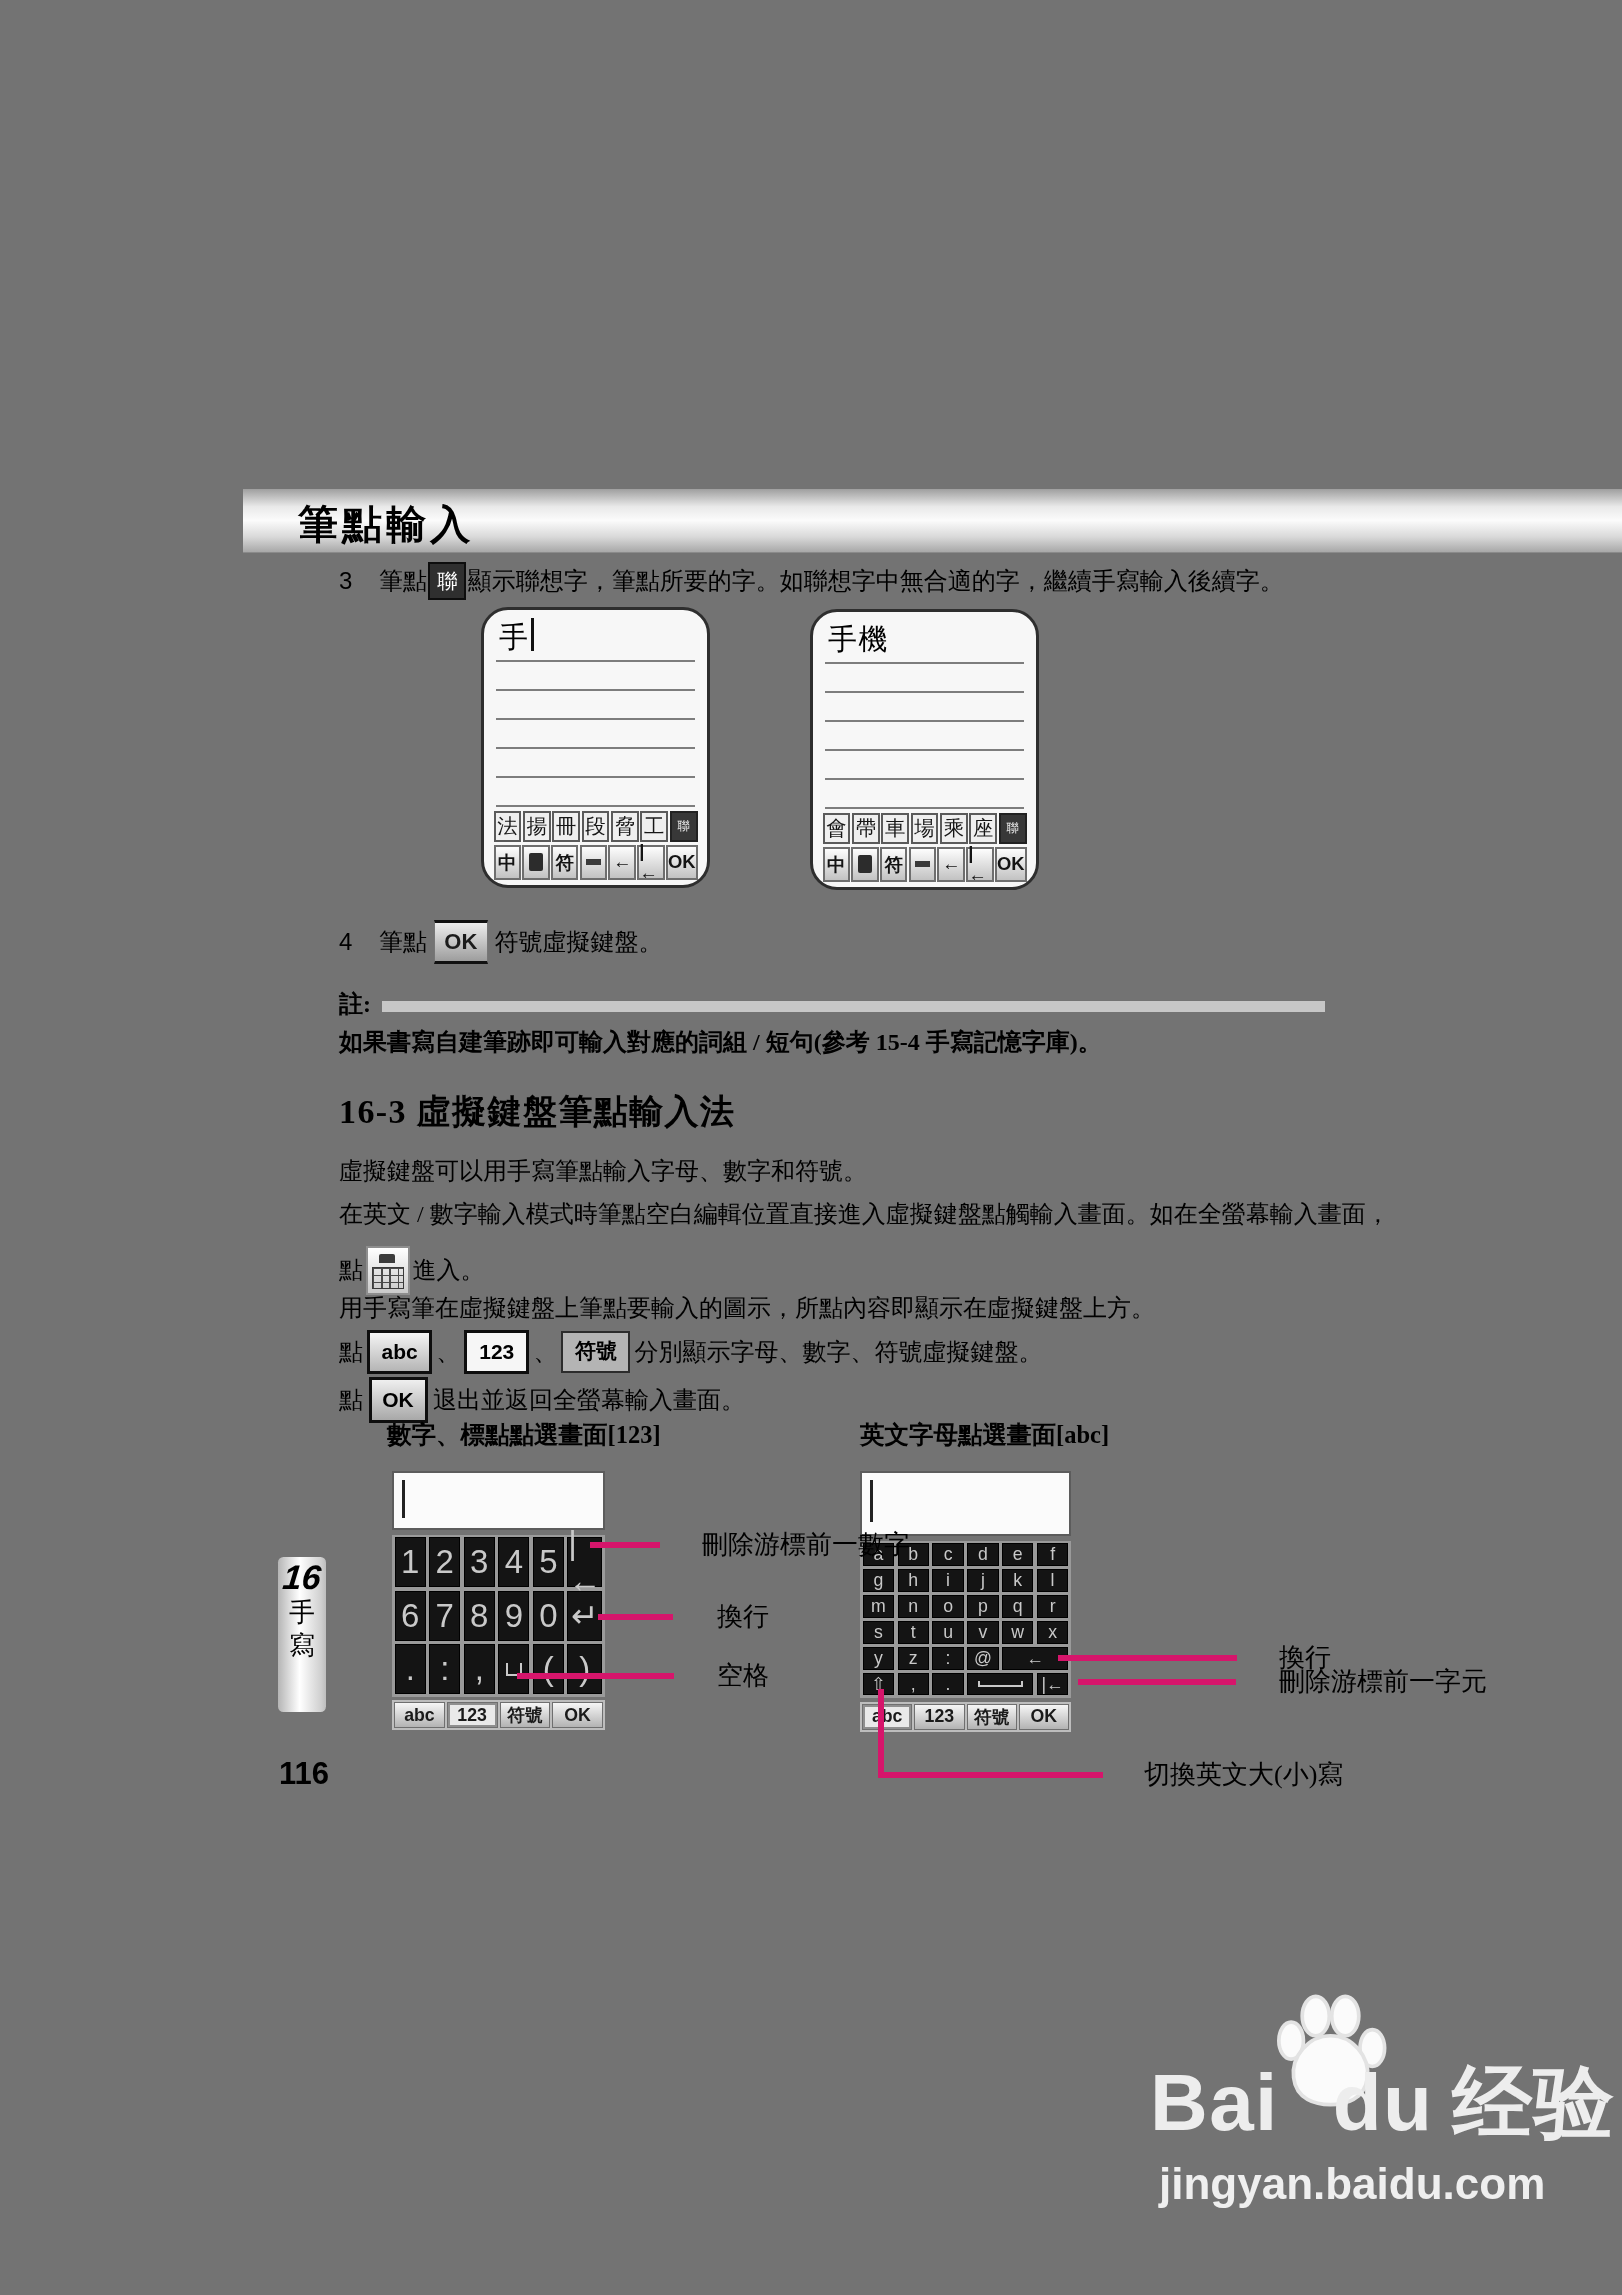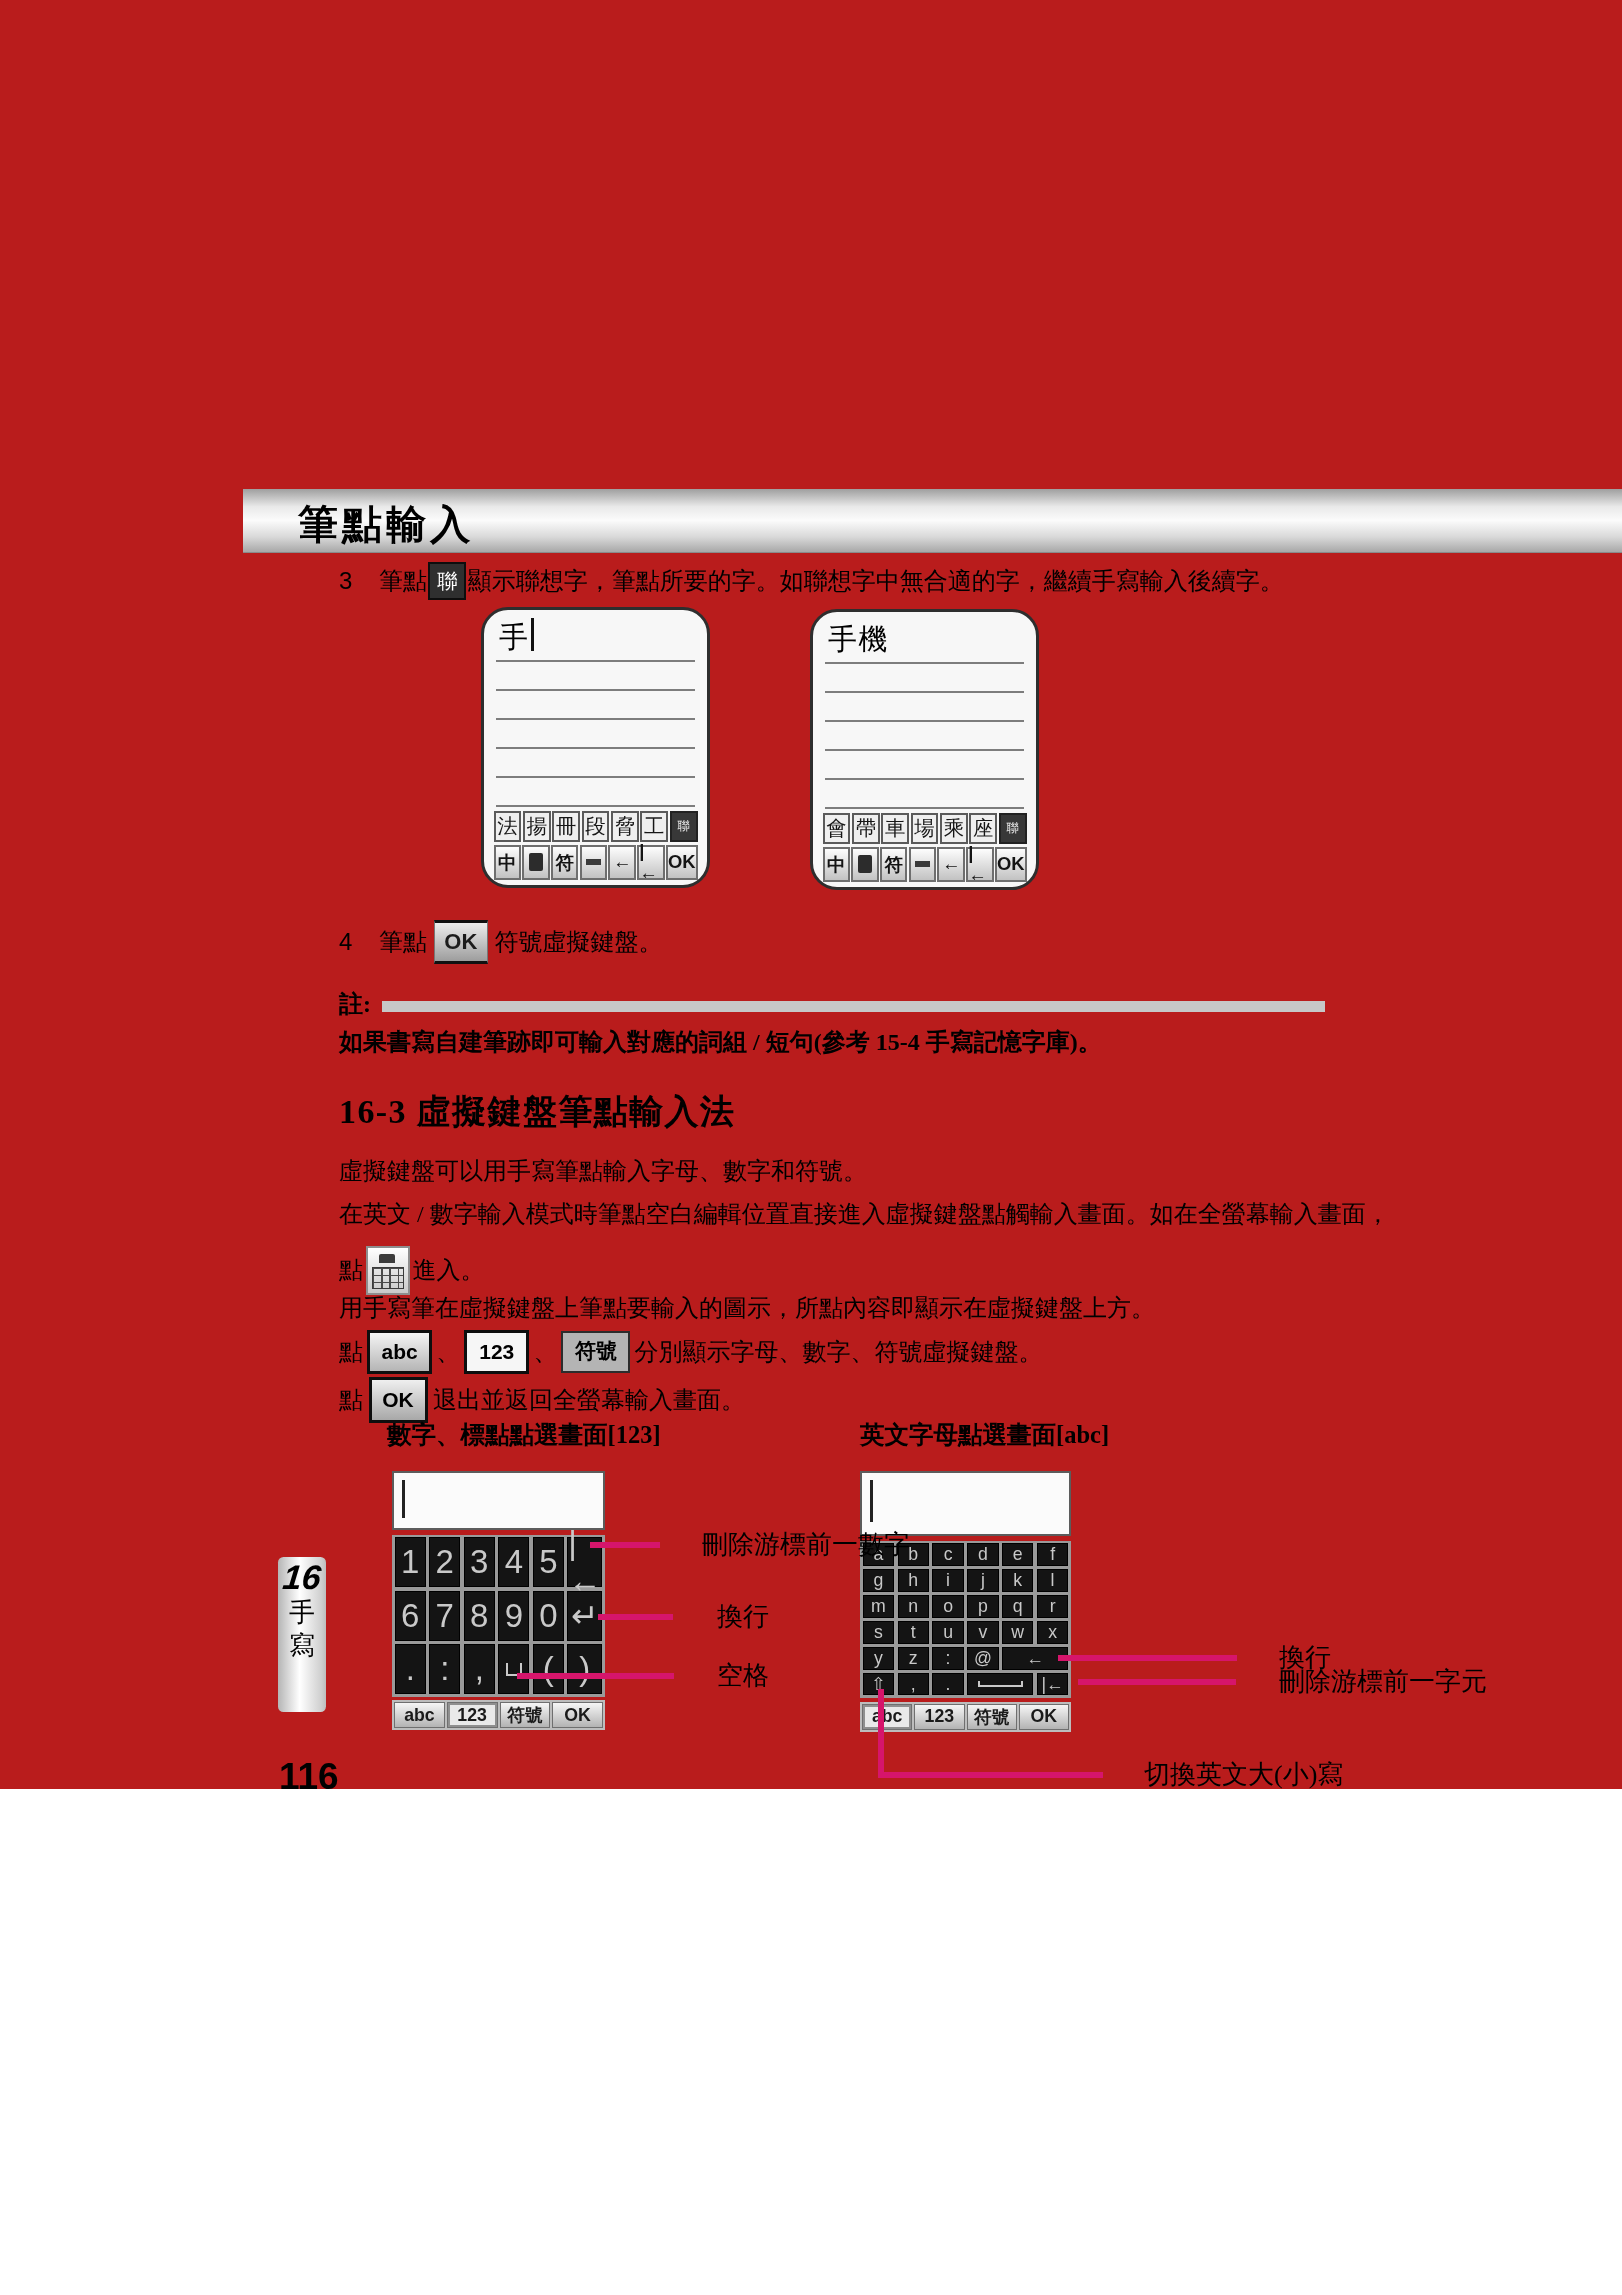--- a/index.html
+++ b/index.html
@@ -1,16 +1,16 @@
 <!DOCTYPE html>
 <html style="font-size:11px"><head>
 <meta charset="utf-8">
 <style>
   html,body{margin:0;padding:0;background:#ffffff;}
-  #page{position:relative;width:1622px;height:1789px;background:#b91c1c;overflow:hidden;
+  #page{position:relative;width:1622px;height:2295px;background:#737373;overflow:hidden;
         font-family:"Liberation Serif",serif;color:#000;}
   .abs{position:absolute;}
 
   
   .header-bar{left:243px;top:489px;width:1379px;height:63px;
     background:linear-gradient(180deg,#9f9f9f 0%,#e9e9e9 28%,#fbfbfb 50%,#d9d9d9 76%,#a8a8a8 100%);
     border-bottom:1.4px solid #8a8a8a;}
   .header-title{left:55px;top:8.2px;font-size:40px;font-weight:bold;letter-spacing:4.1px;}
 
   
@@ -94,21 +94,21 @@
   .callout-vline{position:absolute;background:#d6156b;width:5.5px;}
   .callout-label{position:absolute;font-size:26px;white-space:nowrap;margin-left:34px;}
 
   
   .chapter-tab{left:278px;top:1557px;width:48px;height:155px;
     background:linear-gradient(90deg,#b5b5b5,#ffffff 45%,#cfcfcf 90%,#bdbdbd);
     border-radius:5.5px;display:flex;flex-direction:column;align-items:center;}
   .chapter-num{font-size:34px;font-weight:bold;font-style:italic;font-family:"Liberation Sans",sans-serif;
     margin-top:1.4px;transform:skewX(-6deg);}
   .chapter-char{font-size:26px;line-height:1.25;}
-  .page-num{left:279px;top:1756px;font-size:37px;font-weight:bold;font-family:"Liberation Sans",sans-serif;}
+  .page-num{left:279px;top:1756px;font-size:31px;font-weight:bold;font-family:"Liberation Sans",sans-serif;}
 
   
   .wm{color:#ededed;font-family:"Liberation Sans",sans-serif;font-weight:bold;}
   .wm-row1{left:1150px;top:2050px;font-size:80px;letter-spacing:1.4px;}
   .wm-cn{font-family:"Liberation Sans",sans-serif;}
   .wm-row2{left:1159px;top:2159px;font-size:44px;font-weight:bold;color:#efefef;}
   .wm-paw{left:1269px;top:1989px;}
 </style>
 </head>
 <body>

